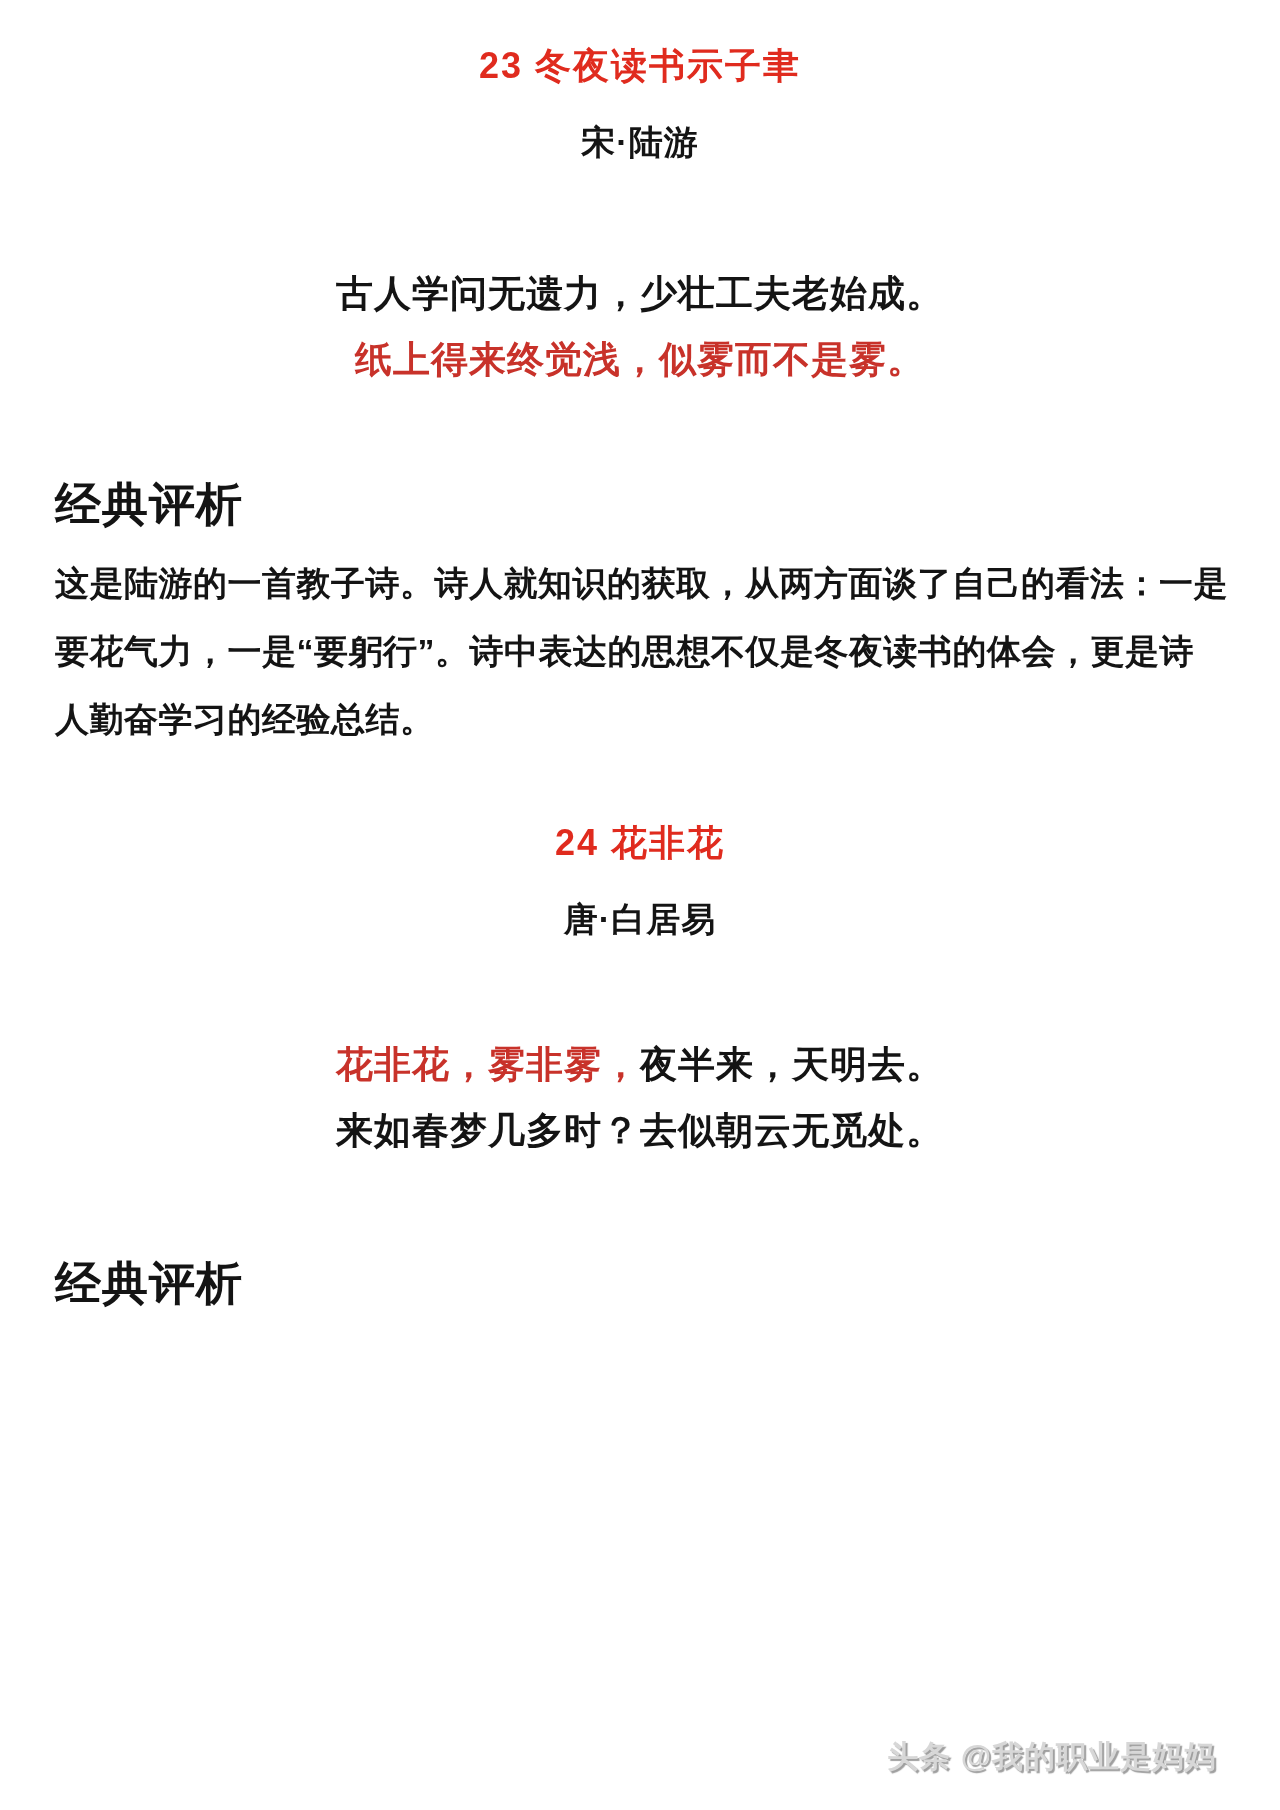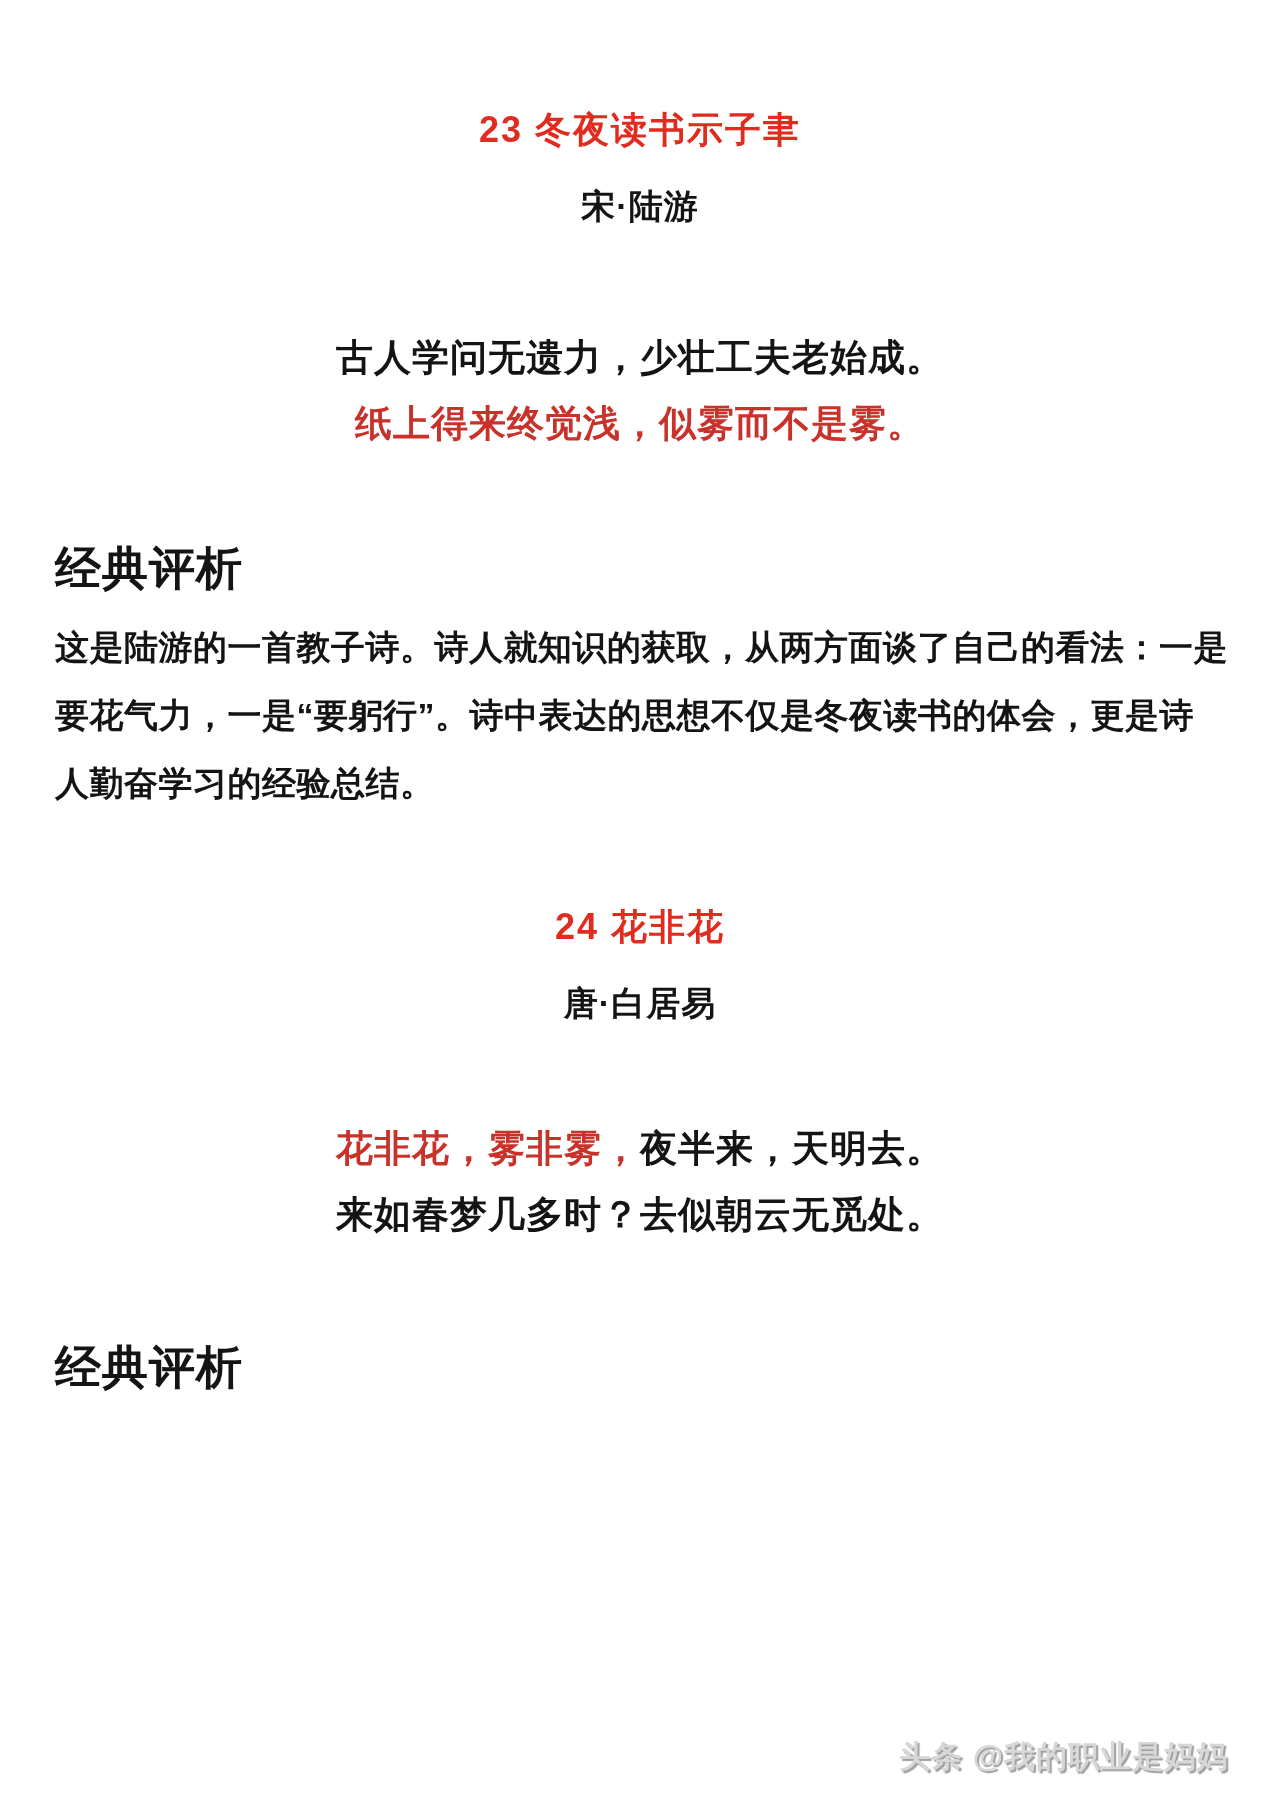--- a/index.html
+++ b/index.html
@@ -12,21 +12,21 @@
     height: 1810px;
     position: relative;
     overflow: hidden;
     font-family: "Liberation Sans", "DejaVu Sans", sans-serif;
     font-weight: bold;
     color: var(--ink, #141414);
   }
   .page {
     position: absolute;
     inset: 0;
-    padding: 108px 55px 0 55px;
+    padding: 44px 55px 0 55px;
     box-sizing: border-box;
   }
   .centered { text-align: center; }
   .poem-title {
     font-size: 36px;
     line-height: 44px;
     color: var(--red-title, #e02b1e);
     letter-spacing: 2px;
   }
   .poem-author {
@@ -54,26 +54,26 @@
   }
   .analysis-para {
     margin-top: 24px;
     font-size: 34px;
     letter-spacing: 0.5px;
   }
   .analysis-line {
     line-height: 68px;
     white-space: nowrap;
   }
-  .section2-title { margin-top: 88px; }
+  .section2-title { margin-top: 68px; }
   .poem2-body { margin-top: 92px; }
   .analysis-heading-2 { margin-top: 98px; }
   .watermark {
     position: absolute;
-    right: 52px;
+    right: 64px;
     top: 1736px;
     font-size: 31px;
     letter-spacing: 1px;
     color: #d7d7d7;
     text-shadow: 2px 2px 1px #9f9f9f, -1px -1px 0 #ffffff;
   }
 </style>
 </head>
 <body>
 

